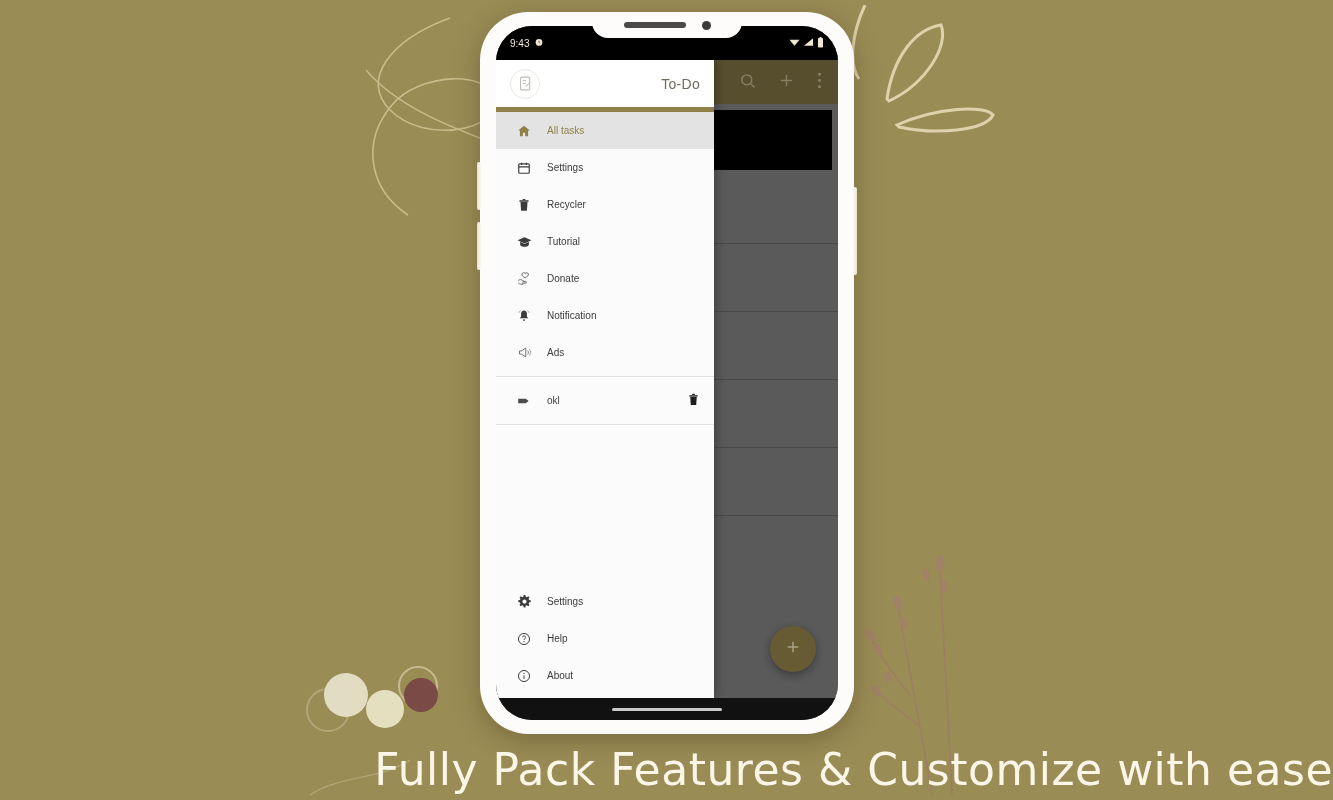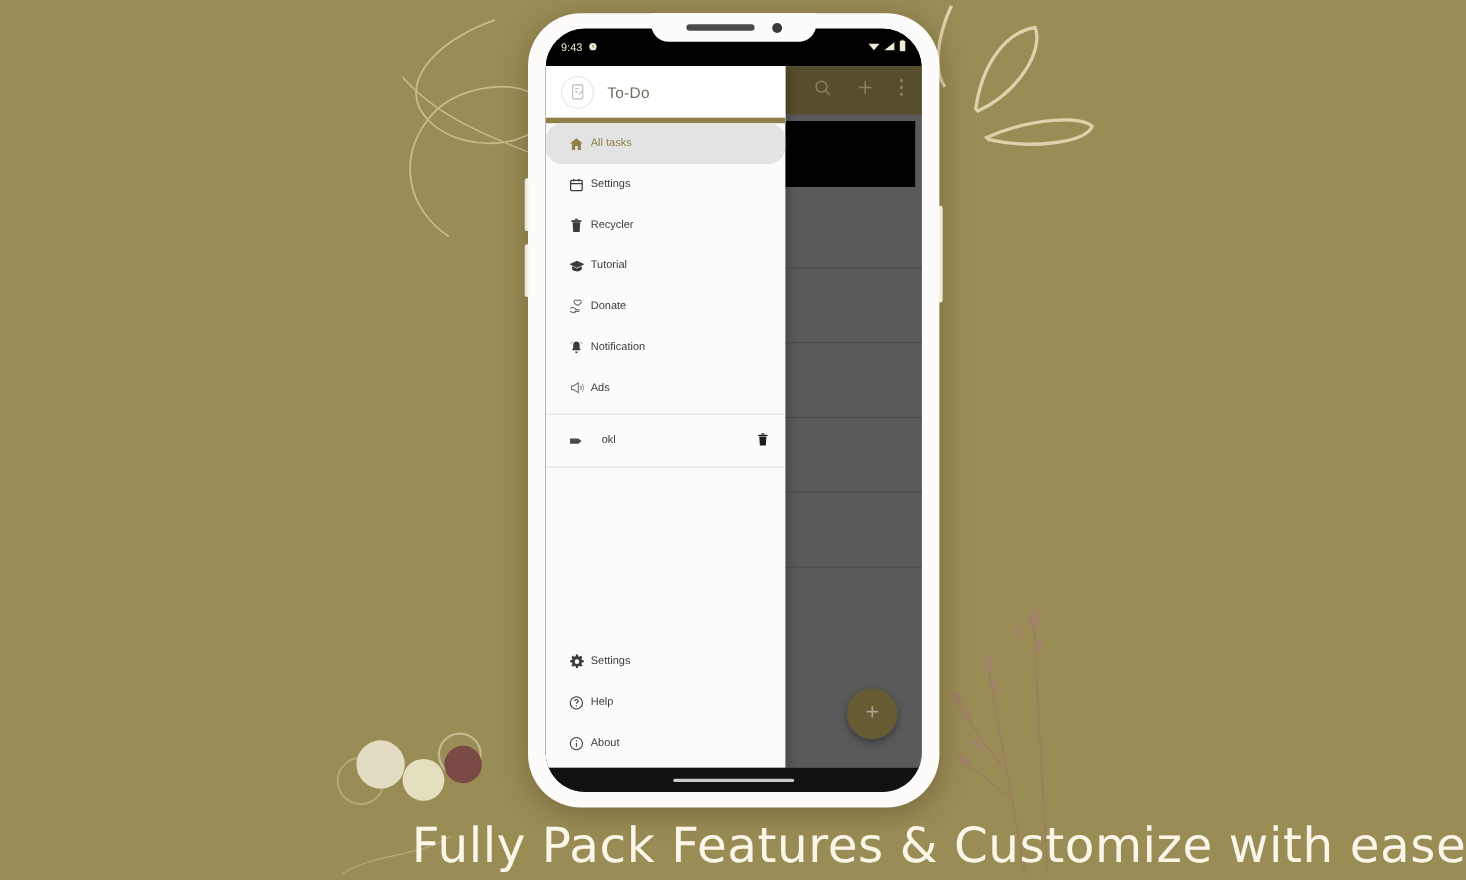--- a/index.html
+++ b/index.html
@@ -104,35 +104,36 @@
     width:218px; background:#fbfbfb;
     z-index:5;
     display:flex; flex-direction:column;
     box-shadow:2px 0 10px rgba(0,0,0,.3);
   }
   .drawer-header {
     height:52px; background:#ffffff;
     display:flex; align-items:center; gap:12px; padding:0 14px;
     border-bottom:5px solid #8e8048;
     flex:0 0 auto;
+    justify-content:space-between;
   }
   .logo-circle {
     width:30px; height:30px; border-radius:50%;
     border:1px solid #d9d4c4;
     display:flex; align-items:center; justify-content:center;
     opacity:.55;
   }
   .drawer-title { font-size:14px; color:#6f6a5c; letter-spacing:.3px; }
 
   .drawer-scroll { flex:1; display:flex; flex-direction:column; overflow:hidden; }
 
   .nav-item {
-    height:37px; display:flex; align-items:center; gap:5px;
+    height:37px; display:flex; align-items:center; gap:15px;
     padding:0 0 0 20px;
-    font-size:10px; color:#3b3b3b;border-radius:15px;
+    font-size:10px; color:#3b3b3b;
   }
   .nav-item.active { background:#e3e3e3; }
   .nav-item.active .nav-label { color:#8e8048; }
   .nav-icon { width:16px; display:flex; align-items:center; justify-content:center; }
 
   .divider { height:1px; background:#e2e2e2; margin:5px 0; }
 
   .tag-item {
     height:37px; display:flex; align-items:center; gap:15px;
     padding:0 14px 0 20px; font-size:10px; color:#3b3b3b;

